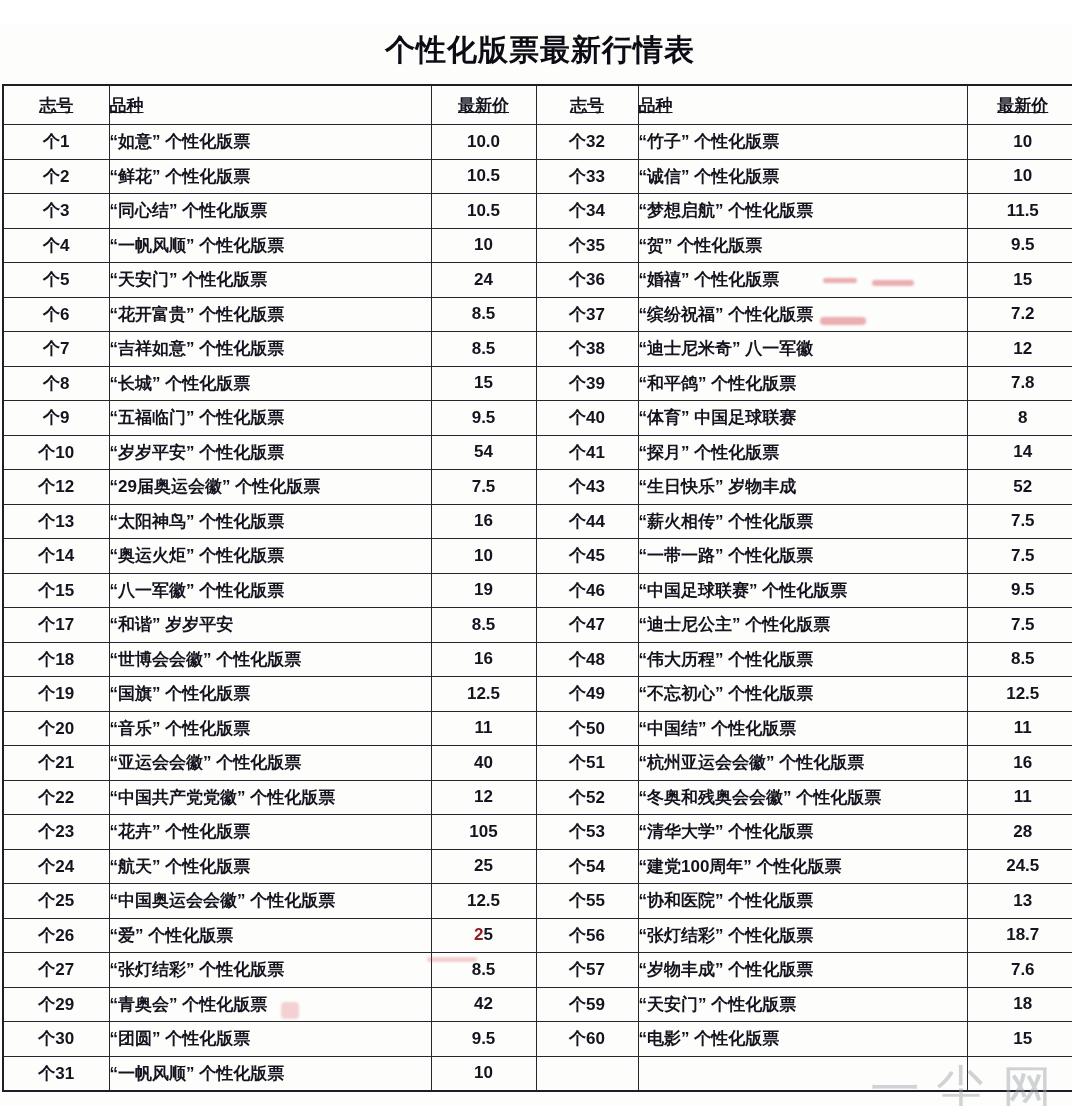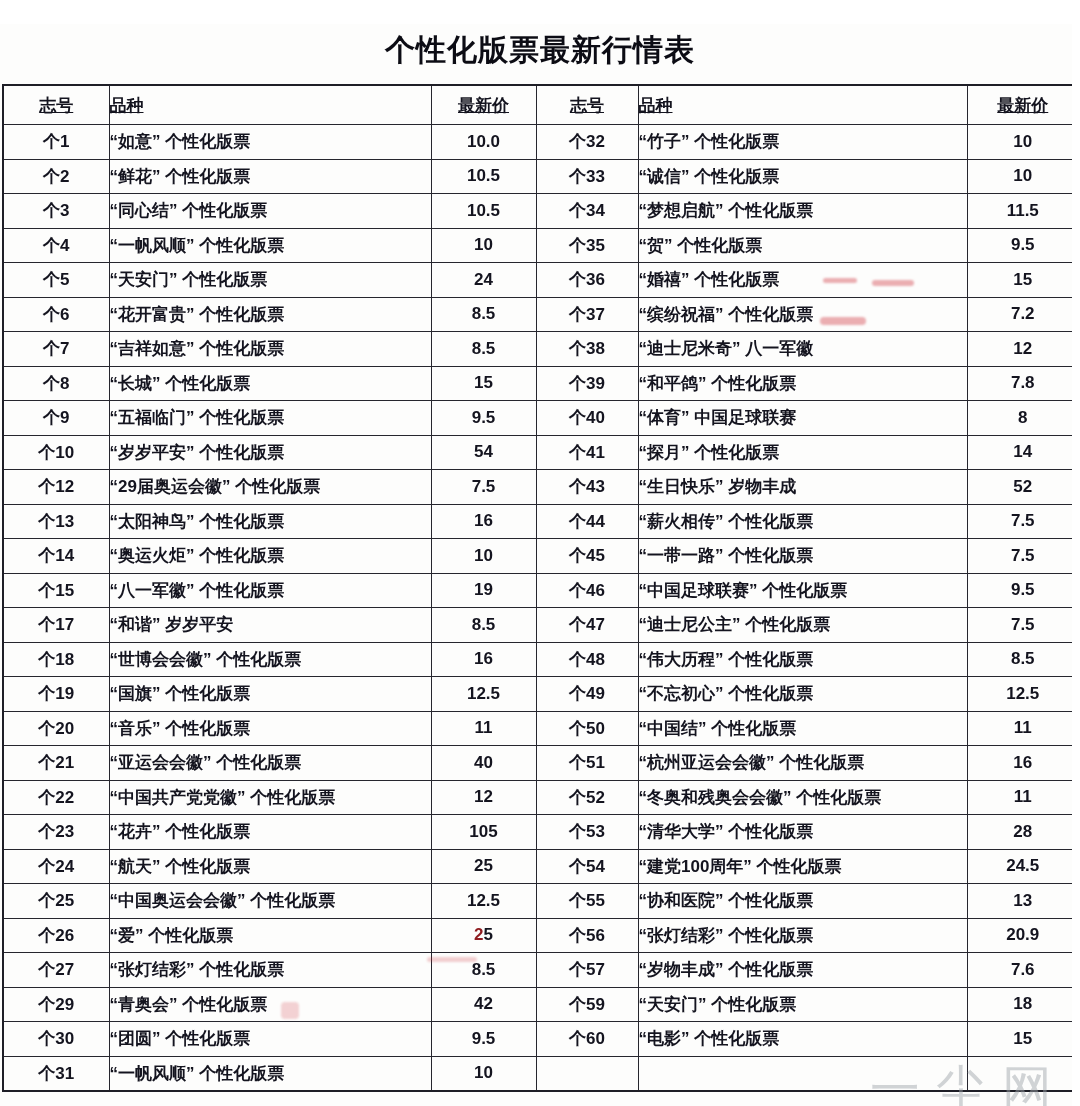--- a/index.html
+++ b/index.html
@@ -278,21 +278,21 @@
           <td class="code">个55</td>
           <td class="name">“协和医院” 个性化版票</td>
           <td class="price">13</td>
         </tr>
         <tr>
           <td class="code">个26</td>
           <td class="name">“爱” 个性化版票</td>
           <td class="price"><span class="red-digit">2</span>5</td>
           <td class="code">个56</td>
           <td class="name">“张灯结彩” 个性化版票</td>
-          <td class="price">20.9</td>
+          <td class="price">18.7</td>
         </tr>
         <tr>
           <td class="code">个27</td>
           <td class="name">“张灯结彩” 个性化版票</td>
           <td class="price">8.5</td>
           <td class="code">个57</td>
           <td class="name">“岁物丰成” 个性化版票</td>
           <td class="price">7.6</td>
         </tr>
         <tr>

